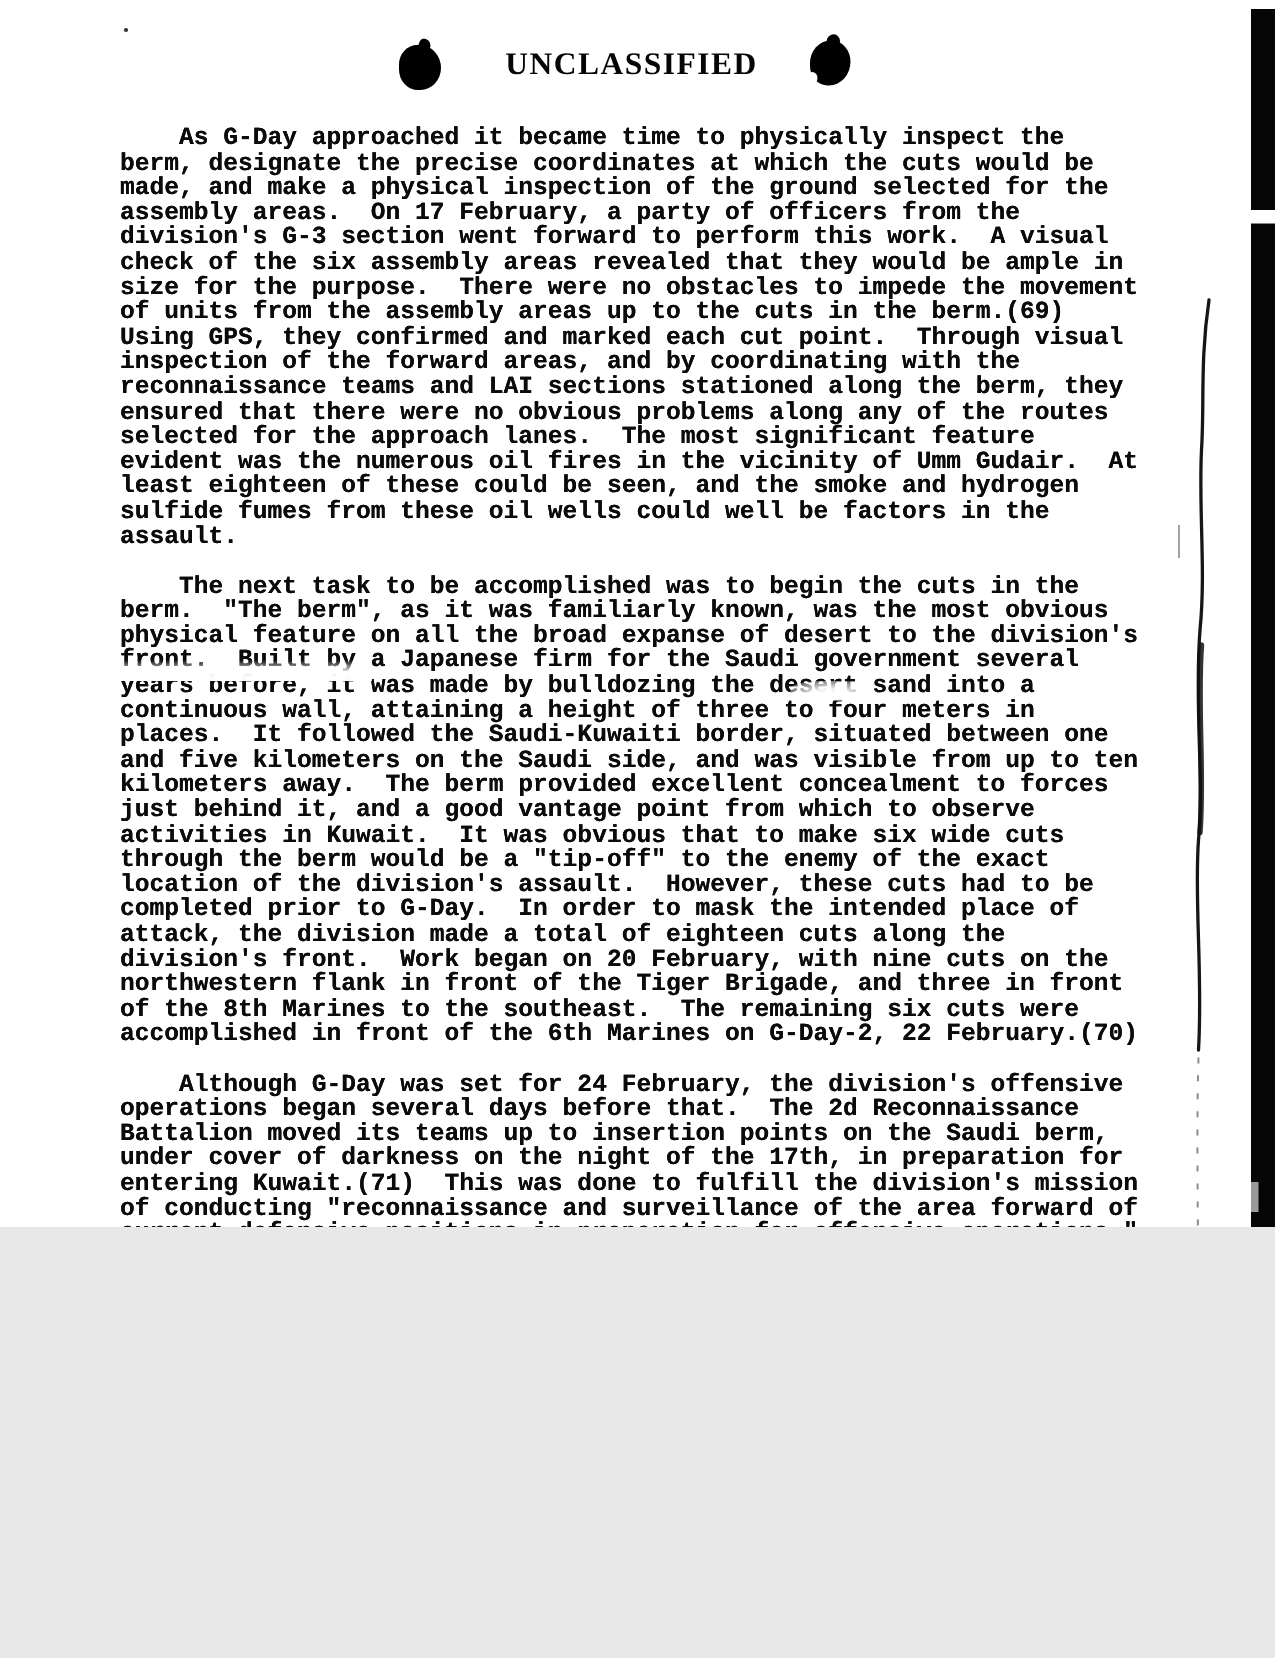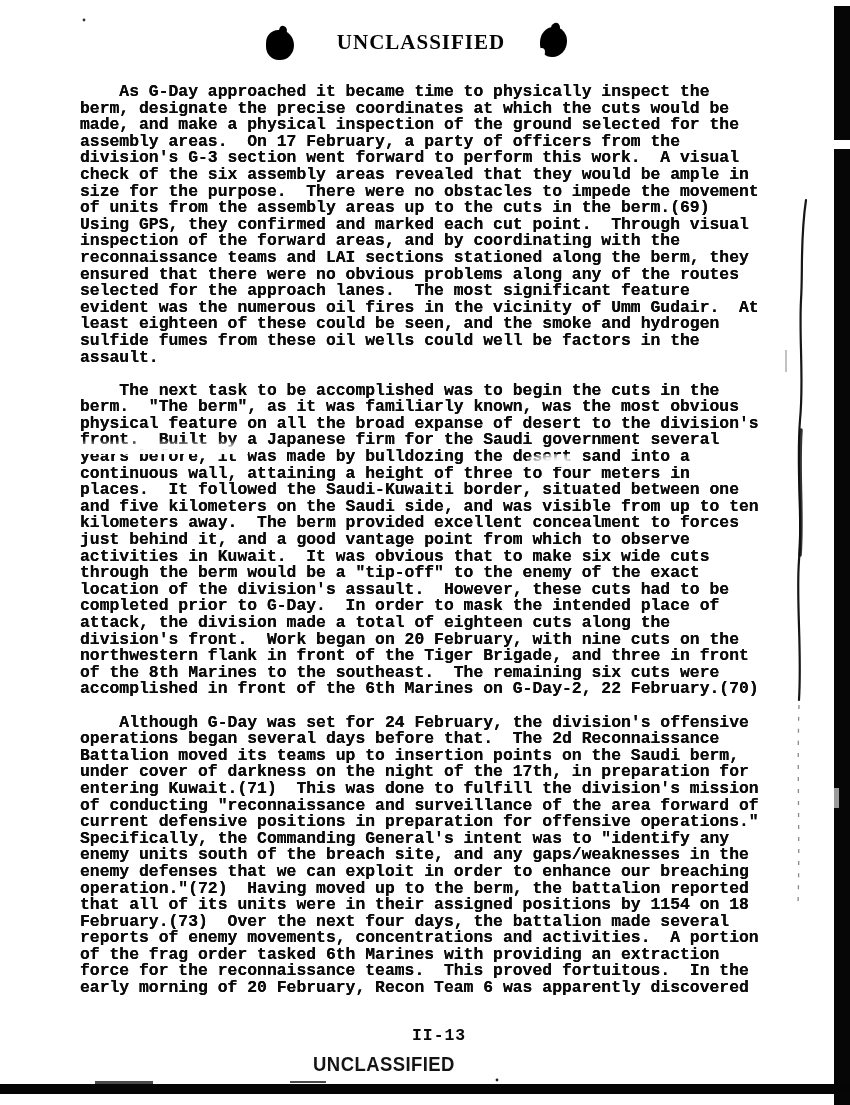--- a/index.html
+++ b/index.html
@@ -1,18 +1,18 @@
 <!DOCTYPE html>
 <html><head>
 <meta charset="utf-8">
 <style>
   html,body{margin:0;padding:0;background:#e8e8e8;}
   .page{
     position:relative;
-    width:850px;height:1105px;
+    width:850px;height:818px;
     background:#ffffff;
     overflow:hidden;
     font-family:"Liberation Mono","DejaVu Sans Mono",monospace;
     color:#0a0a0a;
   }
 
   
   .hdr-text{
     position:absolute;top:30px;left:421px;transform:translateX(-50%);
     font-family:"Liberation Serif","DejaVu Serif",serif;

